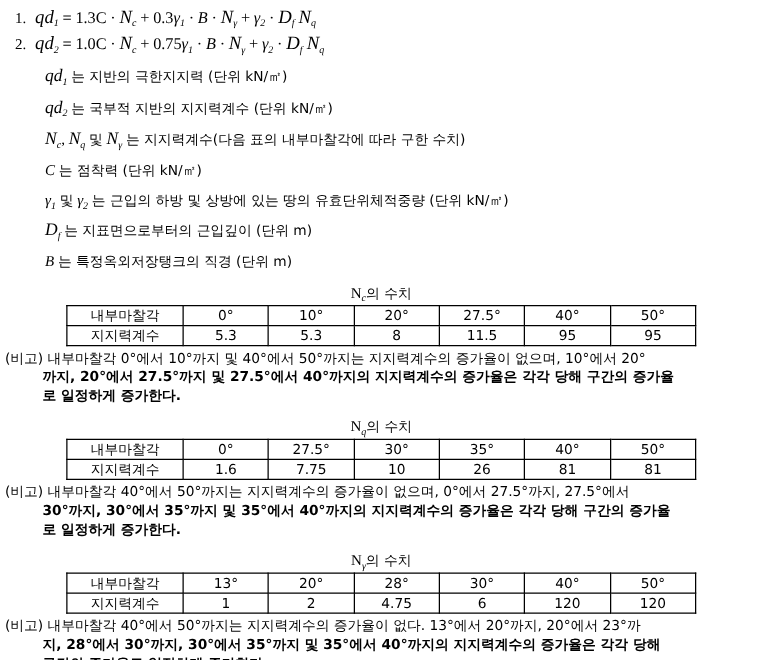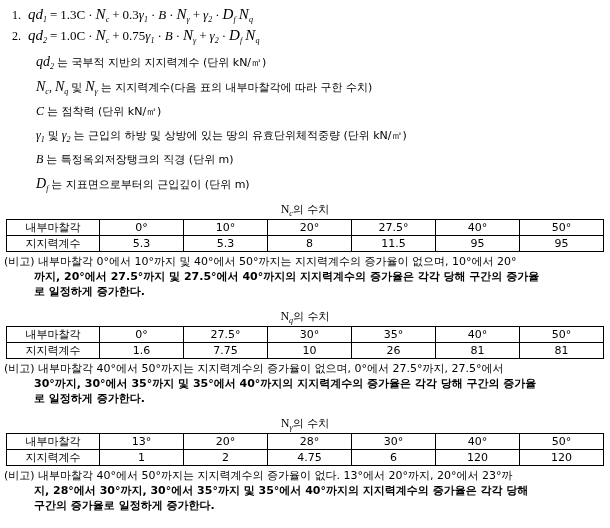--- a/index.html
+++ b/index.html
@@ -85,21 +85,21 @@
 
   
   .tbl-block { margin-top: 10px; }
   .tbl-title {
     text-align: center;
     font-size: 12px;
     margin-bottom: 2px;
   }
   table.data {
     border-collapse: collapse;
-    width: 598px;
+    width: 504px;
     margin: 0 auto;
     table-layout: fixed;
   }
   table.data td {
     border: 1px solid #000000;
     height: 15px;
     text-align: center;
     font-size: 11px;
     font-family: "DejaVu Sans", sans-serif;
     padding: 0;
@@ -133,20 +133,24 @@
     <div class="formula-row">
       <span class="formula-num">2.</span>
       <span class="mathline">
         <span class="bigvar">qd</span><sub>2</sub><span class="op">=</span>1.0C<span class="op">·</span><span class="bigvar">N</span><sub>c</sub><span class="op">+</span>0.75<span class="var">γ</span><sub>1</sub><span class="op">·</span><span class="var">B</span><span class="op">·</span><span class="bigvar">N</span><sub>γ</sub><span class="op">+</span><span class="var">γ</span><sub>2</sub><span class="op">·</span><span class="bigvar">D</span><sub>f</sub>&nbsp;<span class="bigvar">N</span><sub>q</sub>
       </span>
     </div>
   </div>
 
   <div class="defs">
     <div class="defline">
+      <span class="symbig">qd</span><sub>1</sub>
+      <span class="ko">는 지반의 극한지지력 (단위 kN/㎡)</span>
+    </div>
+    <div class="defline">
       <span class="symbig">qd</span><sub>2</sub>
       <span class="ko">는 국부적 지반의 지지력계수 (단위 kN/㎡)</span>
     </div>
     <div class="defline">
       <span class="symbig">N</span><sub>c</sub>,
       <span class="symbig">N</span><sub>q</sub>
       <span class="ko">및</span>
       <span class="symbig">N</span><sub>γ</sub>
       <span class="ko">는 지지력계수(다음 표의 내부마찰각에 따라 구한 수치)</span>
     </div>
@@ -154,26 +158,26 @@
       <span class="sym">C</span>
       <span class="ko">는 점착력 (단위 kN/㎡)</span>
     </div>
     <div class="defline">
       <span class="sym">γ</span><sub>1</sub>
       <span class="ko">및</span>
       <span class="sym">γ</span><sub>2</sub>
       <span class="ko">는 근입의 하방 및 상방에 있는 땅의 유효단위체적중량 (단위 kN/㎡)</span>
     </div>
     <div class="defline">
+      <span class="symbig">D</span><sub>f</sub>
+      <span class="ko">는 지표면으로부터의 근입깊이 (단위 m)</span>
+    </div>
+    <div class="defline">
       <span class="sym">B</span>
       <span class="ko">는 특정옥외저장탱크의 직경 (단위 m)</span>
-    </div>
-    <div class="defline">
-      <span class="symbig">D</span><sub>f</sub>
-      <span class="ko">는 지표면으로부터의 근입깊이 (단위 m)</span>
     </div>
   </div>
 
   <div class="tbl-block">
     <div class="tbl-title">
       <span class="symbig">N</span><sub>c</sub><span class="ko">의 수치</span>
     </div>
     <table class="data">
       <tbody>
           <tr>

